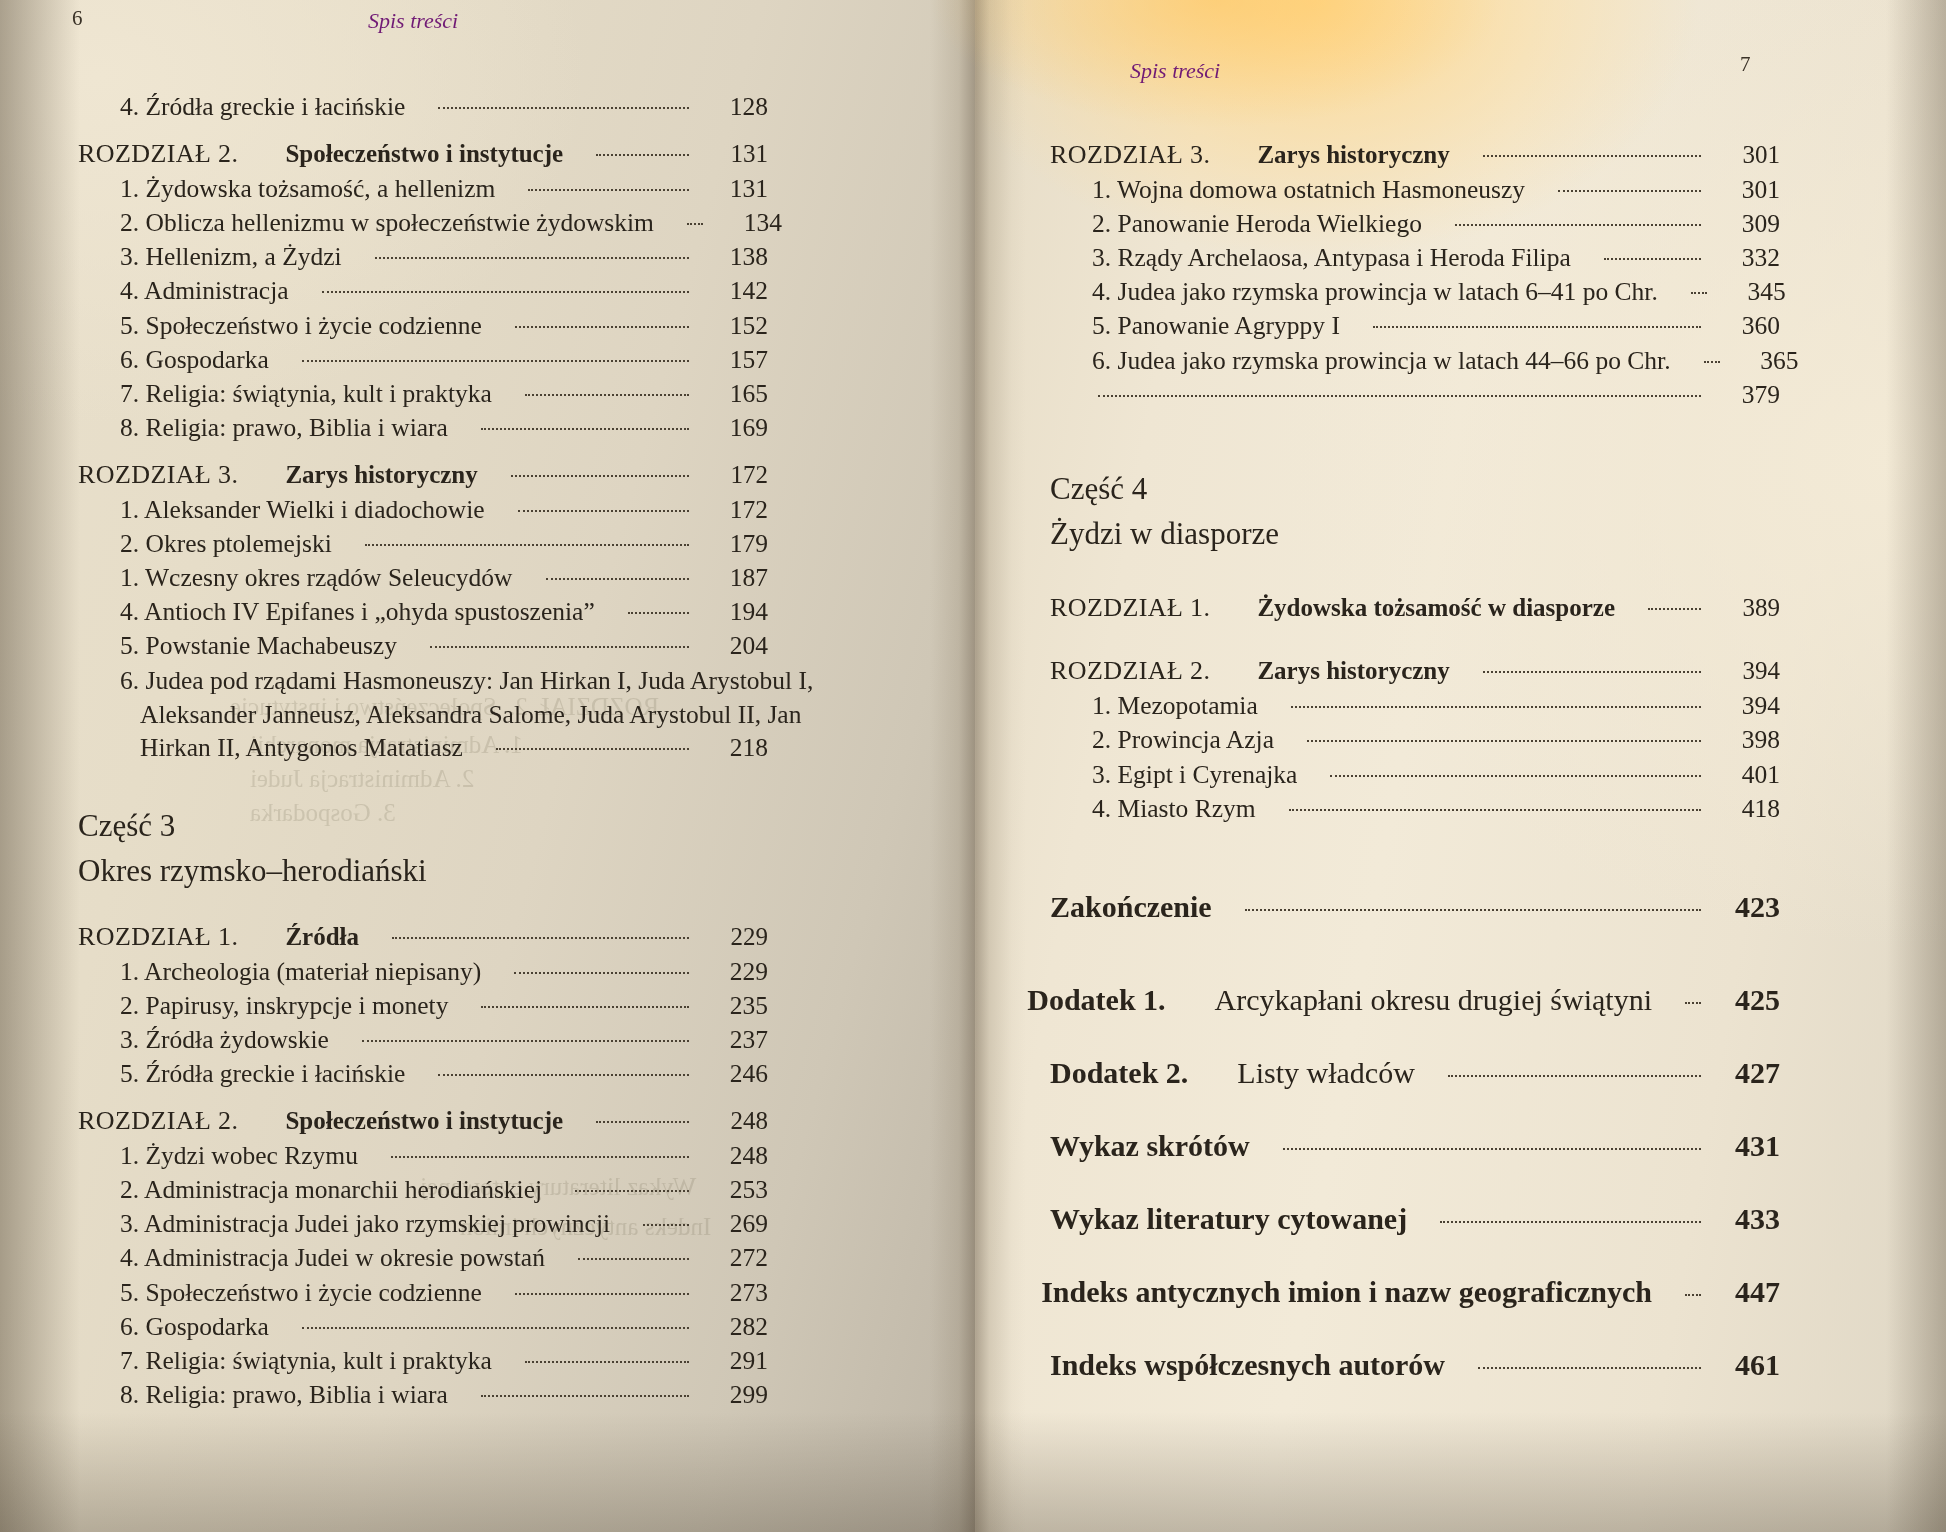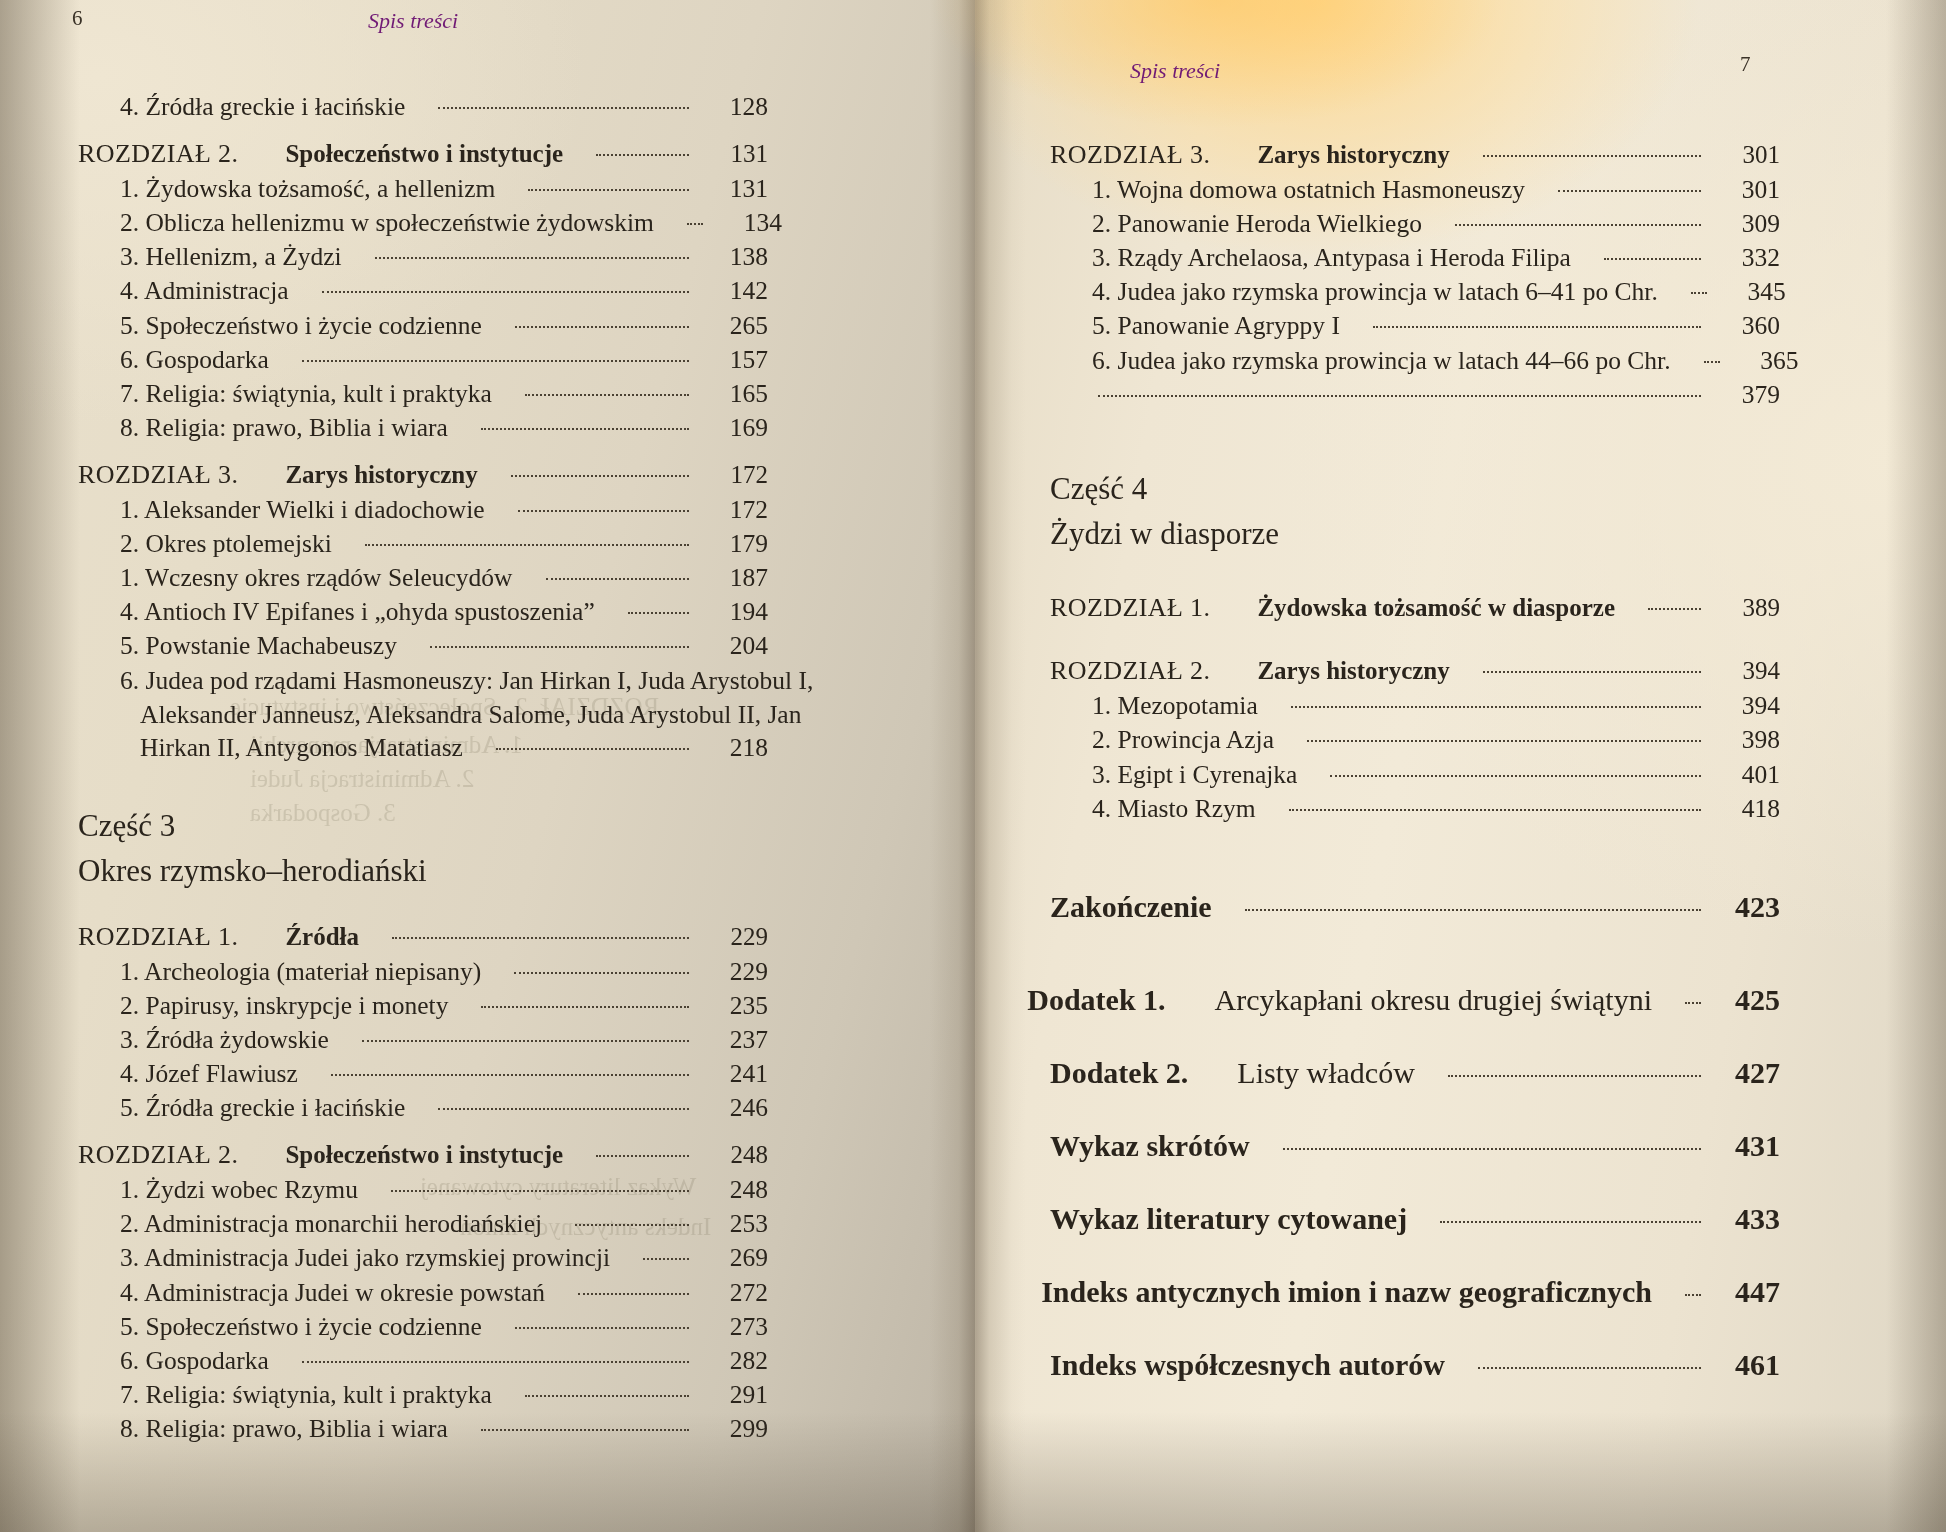--- a/index.html
+++ b/index.html
@@ -218,21 +218,21 @@
         <span class="pg">138</span>
       </div>
       <div class="toc-line sub">
         <span class="txt">4. Administracja</span>
         <span class="dots"></span>
         <span class="pg">142</span>
       </div>
       <div class="toc-line sub">
         <span class="txt">5. Społeczeństwo i życie codzienne</span>
         <span class="dots"></span>
-        <span class="pg">265</span>
+        <span class="pg">152</span>
       </div>
       <div class="toc-line sub">
         <span class="txt">6. Gospodarka</span>
         <span class="dots"></span>
         <span class="pg">157</span>
       </div>
       <div class="toc-line sub">
         <span class="txt">7. Religia: świątynia, kult i praktyka</span>
         <span class="dots"></span>
         <span class="pg">165</span>
@@ -306,25 +306,20 @@
       </div>
       <div class="toc-line sub">
         <span class="txt">2. Papirusy, inskrypcje i monety</span>
         <span class="dots"></span>
         <span class="pg">235</span>
       </div>
       <div class="toc-line sub">
         <span class="txt">3. Źródła żydowskie</span>
         <span class="dots"></span>
         <span class="pg">237</span>
-      </div>
-      <div class="toc-line sub">
-        <span class="txt">4. Józef Flawiusz</span>
-        <span class="dots"></span>
-        <span class="pg">241</span>
       </div>
       <div class="toc-line sub">
         <span class="txt">5. Źródła greckie i łacińskie</span>
         <span class="dots"></span>
         <span class="pg">246</span>
       </div>
 
       <div class="toc-line chapter">
         <span class="txt rozdz">ROZDZIAŁ 2.</span>
         <span class="txt title">Społeczeństwo i instytucje</span>

